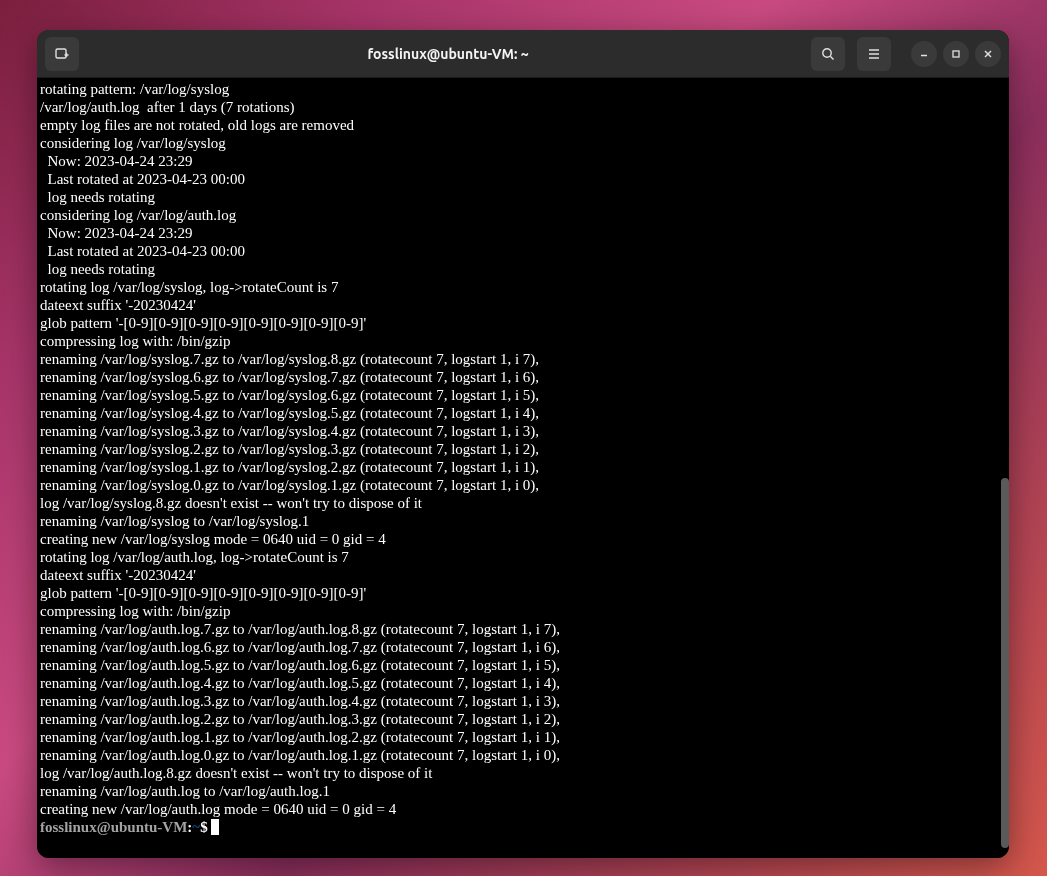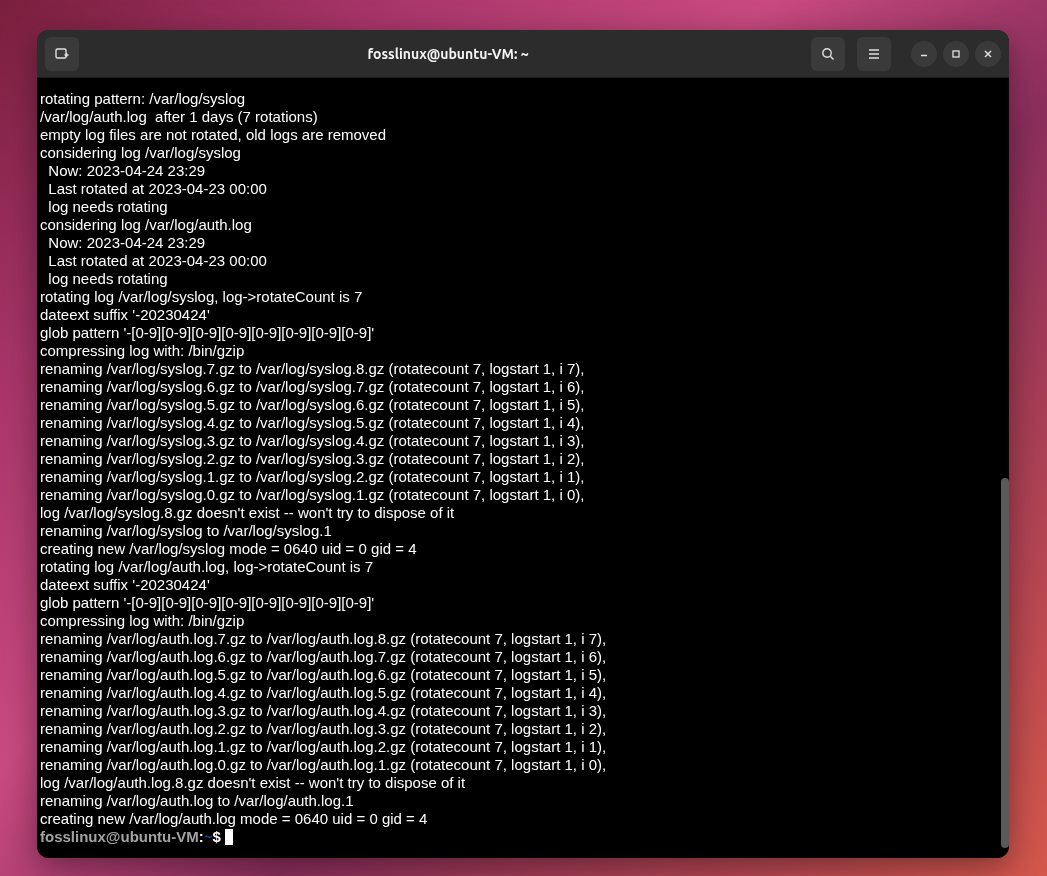--- a/index.html
+++ b/index.html
@@ -55,23 +55,23 @@
       border-radius: 50%;
       background: #3a3a3a;
       display: flex;
       align-items: center;
       justify-content: center;
       cursor: pointer;
     }
     .terminal {
       flex: 1;
       background: #000000;
-      padding: 12px 3px;
+      padding: 2px 3px;
       overflow: auto;
-      font-family: Liberation Sans, sans-serif;
+      font-family: Liberation Serif, serif;
       font-size: 15px;
       line-height: 18px;
       color: #ffffff;
       white-space: pre;
       position: relative;
     }
     .scrollbar {
       position: absolute;
       right: 0;
       bottom: 10px;

